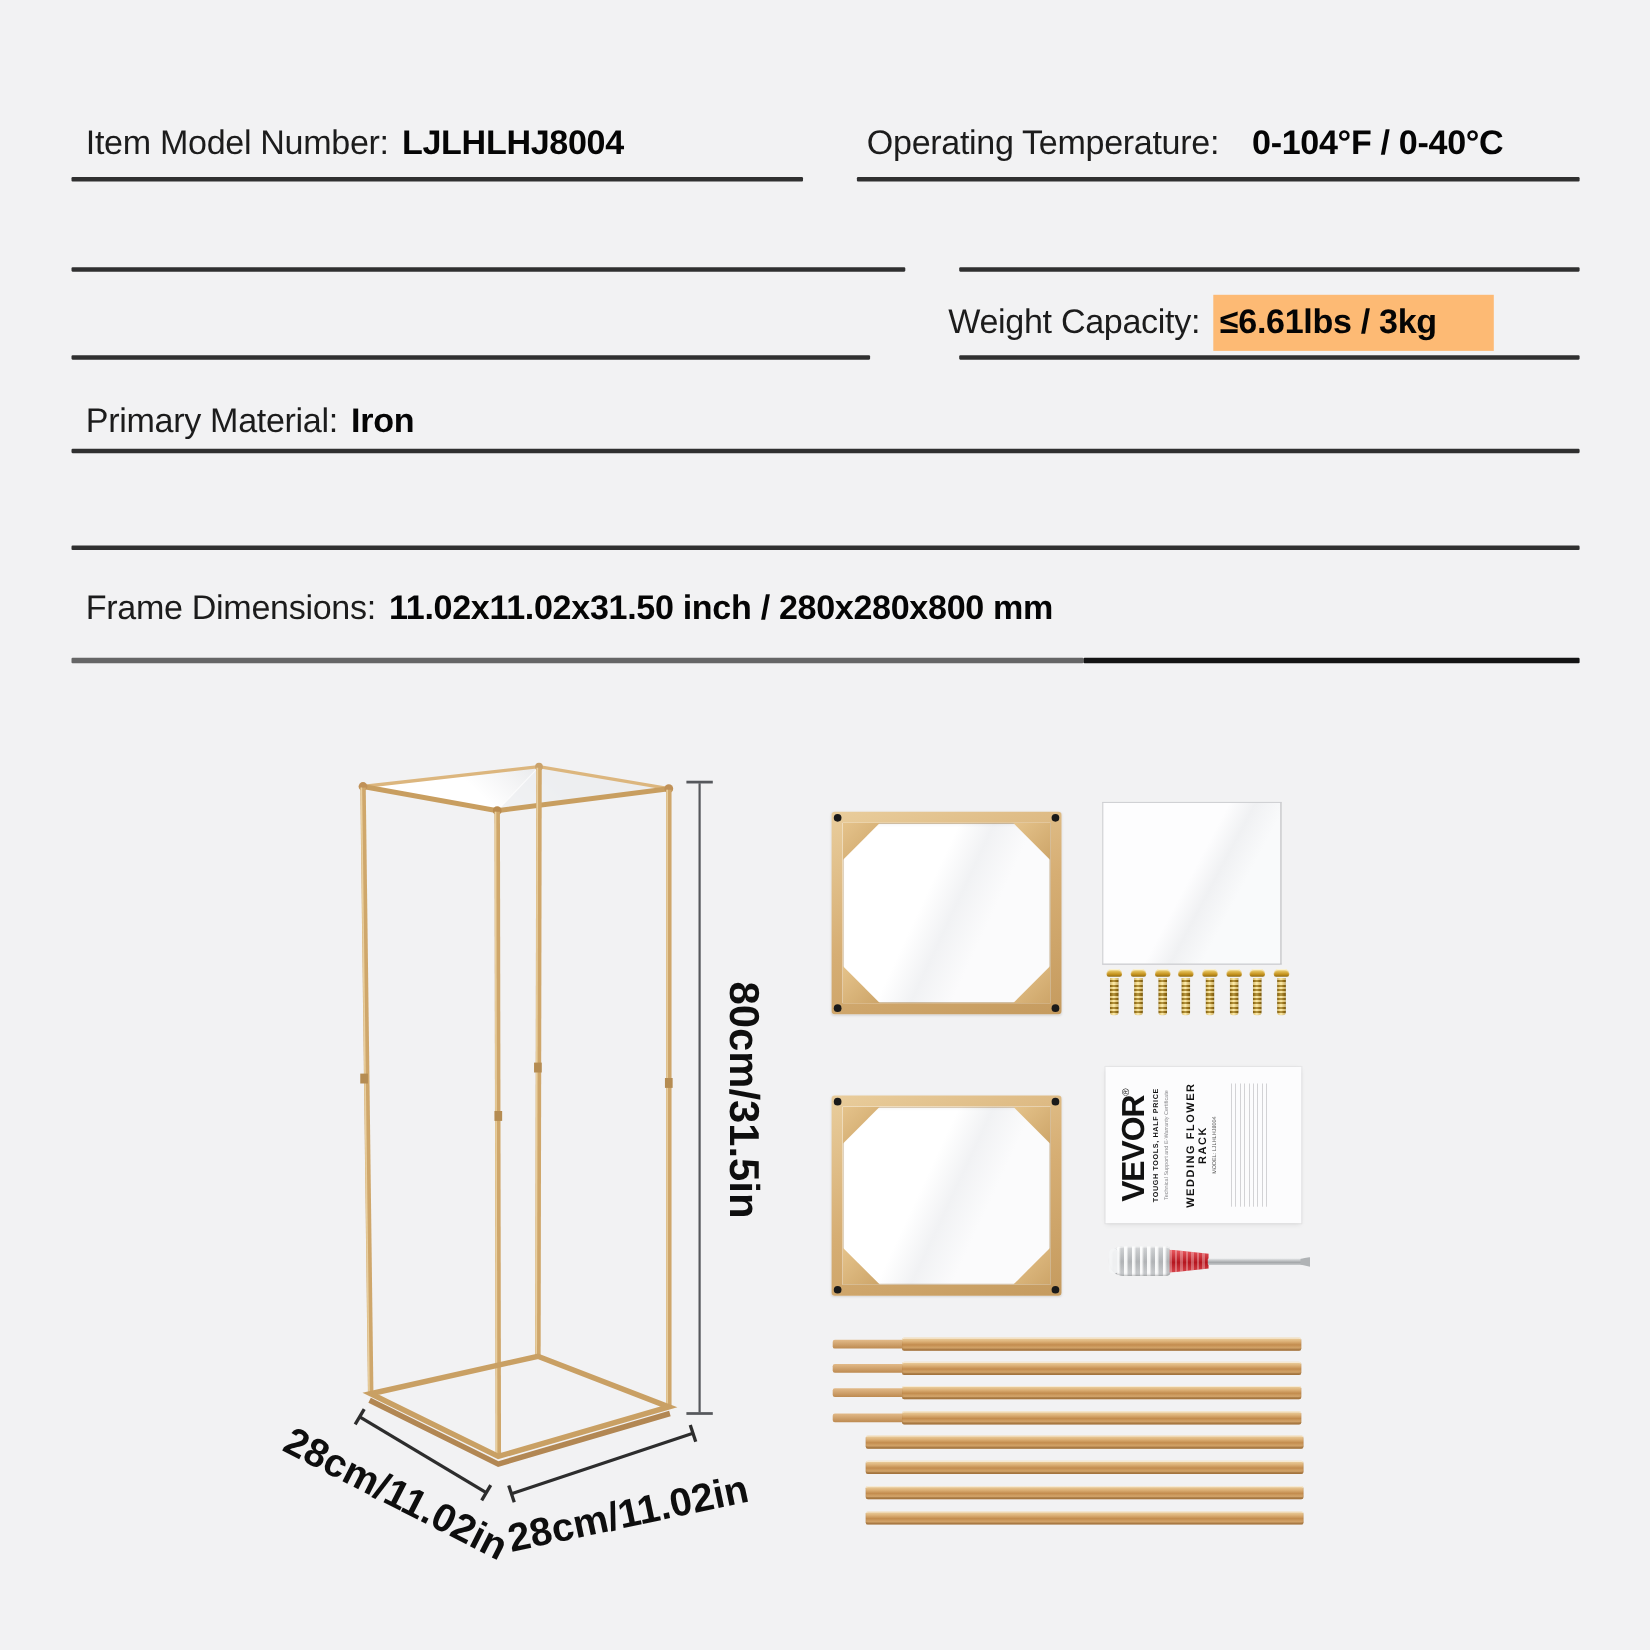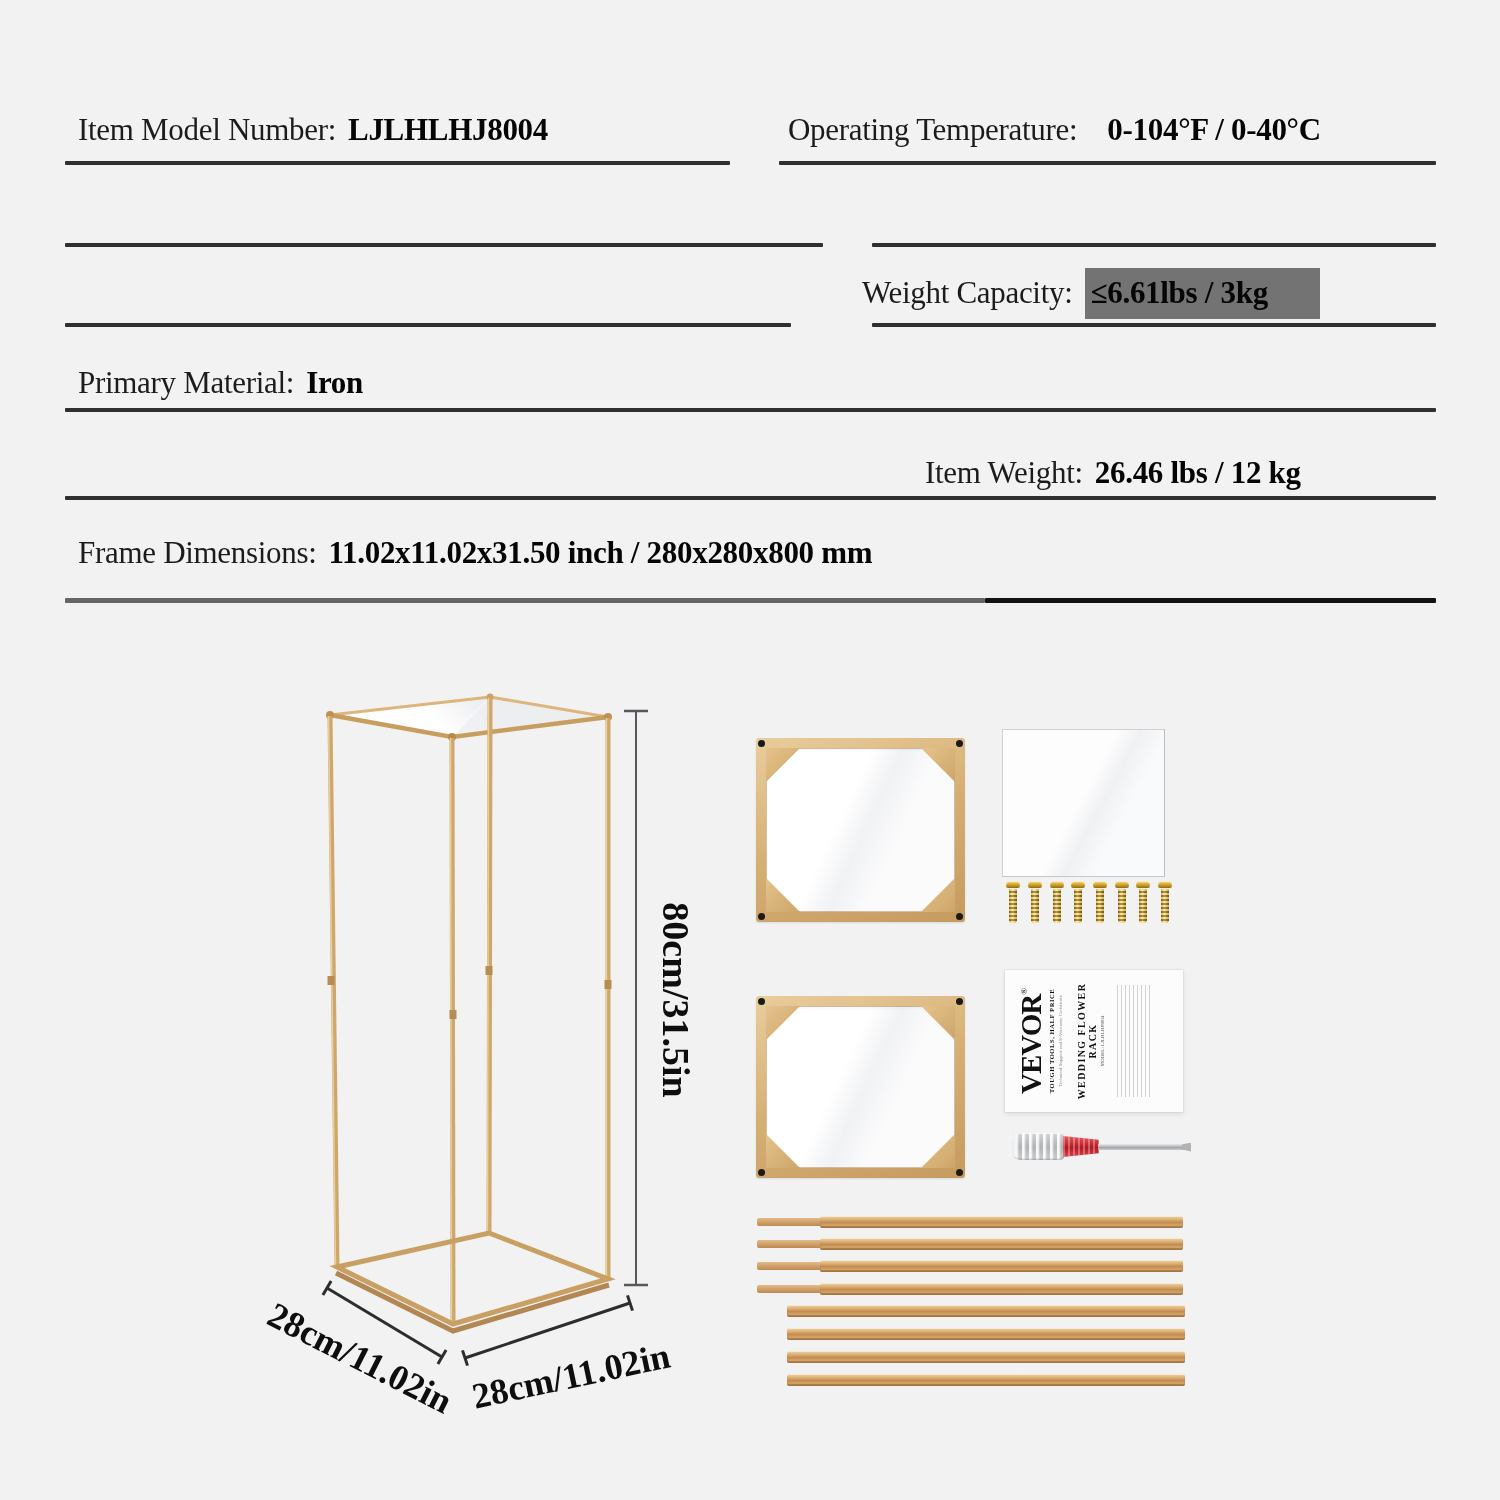--- a/index.html
+++ b/index.html
@@ -1,24 +1,24 @@
 <!DOCTYPE html>
 <html><head>
 <meta charset="utf-8">
 <style>
   html,body{margin:0;padding:0;background:#fff;}
   #canvas{position:relative;width:1500px;height:1500px;background:#f2f2f3;overflow:hidden;
-          font-family:Liberation Serif, serif;color:#161616;}
+          font-family:Liberation Sans, sans-serif;color:#161616;}
 
   
   .cell{position:absolute;white-space:nowrap;line-height:44px;font-size:31px;letter-spacing:-0.3px;}
   .lab{font-weight:400;color:#1c1c1c;}
   .val{font-weight:700;color:#050505;margin-left:12px;}
   .gap-lg{margin-left:30px;}
-  .hl{background:#737373;padding:7px 52px 9px 6px;margin-top:28px;}
+  .hl{background:#fdba74;padding:7px 52px 9px 6px;margin-top:28px;}
   .hline{position:absolute;height:4px;background:#303030;border-radius:1px;}
   .hline.gray{background:#666;height:5px;}
   .hline.blk{background:#141414;height:5px;}
 
   
   .dim-label{position:absolute;font-weight:700;font-size:37px;color:#0e0e0e;white-space:nowrap;
              width:320px;height:46px;line-height:46px;text-align:center;letter-spacing:0;}
 
   
   .frame{position:absolute;width:209px;height:184px;border-radius:3px;
@@ -106,23 +106,20 @@
 
 
   <div class="cell" style="left:862px;top:271px">
     <span class="lab">Weight Capacity:</span><span class="val hl">≤6.61lbs / 3kg</span>
   </div>
 
   <div class="cell" style="left:78px;top:361px">
     <span class="lab">Primary Material:</span><span class="val">Iron</span>
   </div>
 
-  <div class="cell" style="left:925px;top:451px">
-    <span class="lab">Item Weight:</span><span class="val">26.46 lbs / 12 kg</span>
-  </div>
 
   <div class="cell" style="left:78px;top:531px">
     <span class="lab">Frame Dimensions:</span><span class="val">11.02x11.02x31.50 inch / 280x280x800 mm</span>
   </div>
 
   <div class="hline" style="left:65px;top:161px;width:665px"></div>
   <div class="hline" style="left:779px;top:161px;width:657px"></div>
   <div class="hline" style="left:65px;top:243px;width:758px"></div>
   <div class="hline" style="left:872px;top:243px;width:564px"></div>
   <div class="hline" style="left:65px;top:323px;width:726px"></div>

